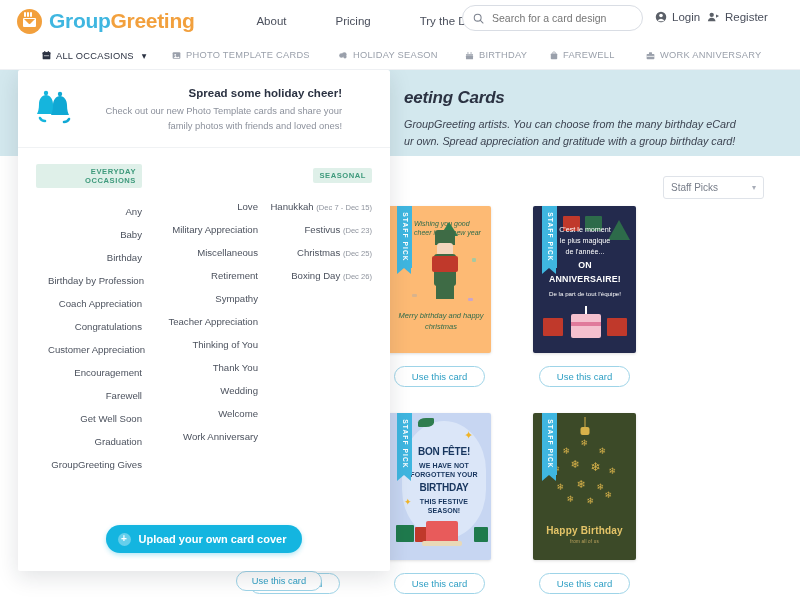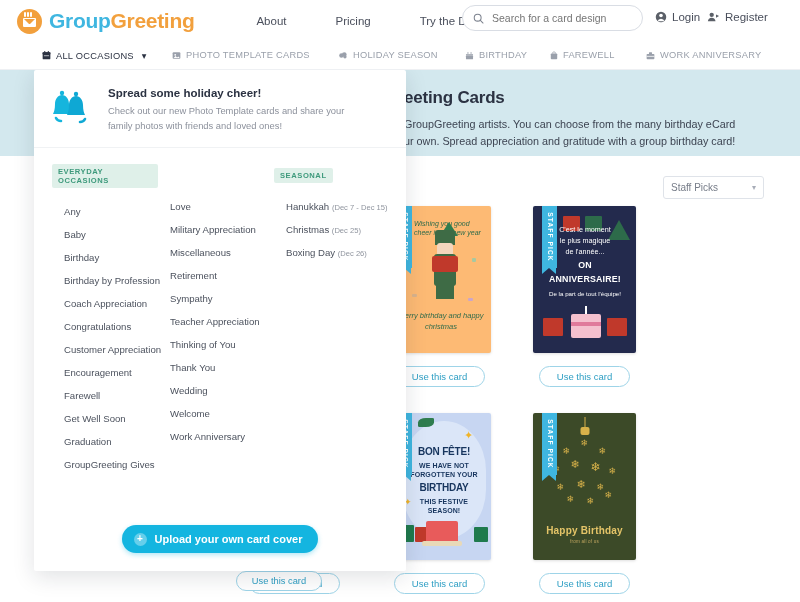--- a/index.html
+++ b/index.html
@@ -72,21 +72,21 @@
   }
   .nav-item.active { color:#2b3242; font-weight:400; }
   .nav-item svg { flex:0 0 auto; }
   .chev { margin-left:3px; }
 
   
   .hero {
     position:absolute; left:0; top:70px; width:800px; height:86px;
     background:#d3e8ee; z-index:1;
   }
-  .hero-inner { position:absolute; left:404px; top:18px; width:396px; }
+  .hero-inner { position:absolute; left:404px; top:18px; width:396px;font-style:italic; }
   .hero h1 { font-size:17px; color:#2b3242; font-weight:700; letter-spacing:-0.2px; }
   .hero p { font-size:10.8px; color:#3d4452; line-height:1.55; margin-top:8px; }
 
   
   .results { position:absolute; left:0; top:156px; width:800px; height:446px; background:#fff; z-index:1; }
   .sortbar { position:absolute; right:36px; top:20px; }
   .sort-select {
     width:101px; height:23px; border:1px solid #dfe3e9; border-radius:3px;
     background:#fff; font-size:10px; color:#767c88;
     display:flex; align-items:center; padding:0 7px; position:relative;
@@ -179,24 +179,25 @@
   .c-green { background:#3c4a28; }
   .c-green .orn{ position:absolute; left:50%; top:26px; transform:translateX(-50%); width:68px; height:68px; border-radius:50%; }
   .c-green .flk{ position:absolute; color:#d8b24a; font-size:9px; line-height:1; }
   .c-green .cap{ position:absolute; left:50%; top:14px; transform:translateX(-50%); width:9px; height:8px; background:#d8b24a; border-radius:2px;}
   .c-green .str{ position:absolute; left:50%; top:4px; transform:translateX(-50%); width:1px; height:11px; background:#d8b24a;}
   .c-green .gt{ position:absolute; left:0; top:112px; width:103px; text-align:center; color:#e4c468; font-size:10px; font-weight:700; letter-spacing:.2px;}
   .c-green .gs{ position:absolute; left:0; top:126px; width:103px; text-align:center; color:#bda45e; font-size:4.6px; letter-spacing:.2px;}
 
   
   .dropdown {
-    position:absolute; left:34px; top:70px; width:372px; height:501px;
+    position:absolute; left:18px; top:70px; width:372px; height:501px;
     background:#fff; z-index:20;
     box-shadow:0 6px 22px rgba(20,30,50,.13);
     border-radius:2px;
+    text-align:right;
   }
   .promo { display:flex; padding:17px 18px 14px 18px; border-bottom:1px solid #f0f2f4; }
   .promo .bells { width:42px; flex:0 0 auto; padding-top:2px; }
   .promo .ptxt { margin-left:14px; }
   .promo h3 { font-size:11.5px; color:#2b3242; font-weight:700; }
   .promo p { font-size:9.4px; color:#8c919c; line-height:1.55; margin-top:5px; width:250px; }
 
   .cols { display:flex; padding:16px 0 0 0; }
   .col { position:relative; }
   .col-a { width:124px; padding-left:18px; }
@@ -567,20 +568,21 @@
           <li>Wedding</li>
           <li>Welcome</li>
           <li>Work Anniversary</li>
         </ul>
       </div>
 
       <div class="col col-c">
         <span class="col-head">SEASONAL</span>
         <ul>
           <li><span>Hanukkah</span> <span class="dt">(Dec 7 - Dec 15)</span></li>
+          <li><span>Festivus</span> <span class="dt">(Dec 23)</span></li>
           <li><span>Christmas</span> <span class="dt">(Dec 25)</span></li>
           <li><span>Boxing Day</span> <span class="dt">(Dec 26)</span></li>
         </ul>
       </div>
     </div>
 
     <div class="upload-wrap">
       <div class="upload-btn">
         <span class="plus-ico">+</span>
         <span>Upload your own card cover</span>

